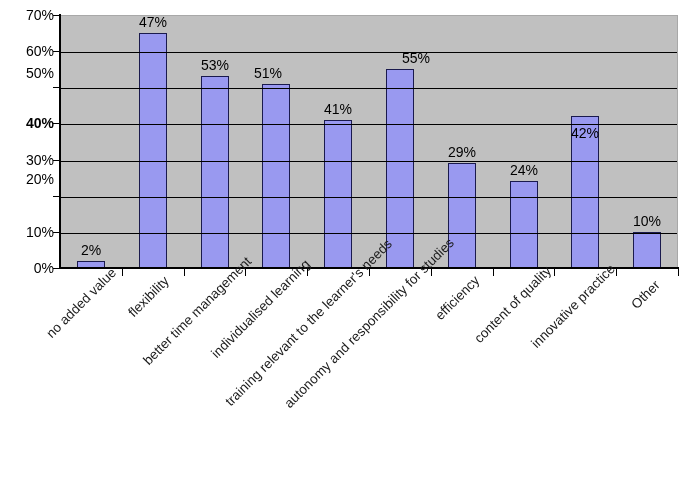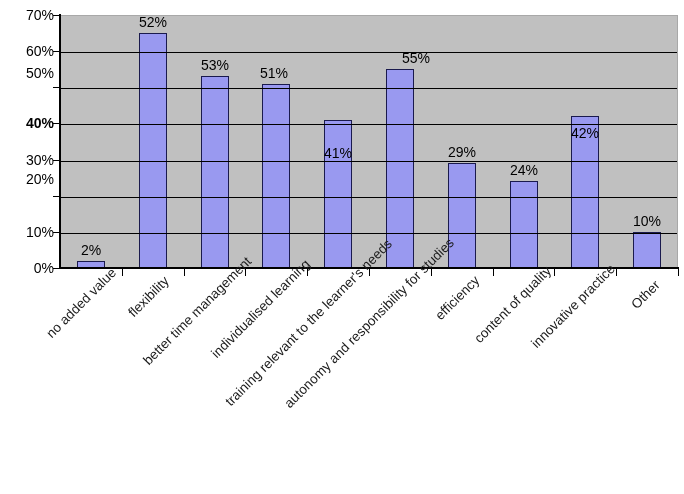--- a/index.html
+++ b/index.html
@@ -155,27 +155,27 @@
       <div class="y-tick-label" style="top: 58px; padding-left: 20px;">50%</div>
       <div class="y-tick-label" style="top: 36.1429px;">60%</div>
       <div class="y-tick-label" style="top: 0px;">70%</div>
     </div>
 
   <div class="plot-area">
     <div class="bars-layer">
         <div class="bar" style="left: 17px; width: 28px; height: 7px; background: rgb(153, 153, 240); border-color: rgb(26, 26, 77);"></div>
         <div class="bar-value" style="left: 1px; width: 60px; top: 227px;">2%</div>
         <div class="bar" style="left: 79px; width: 28px; height: 235px; background: rgb(153, 153, 240); border-color: rgb(26, 26, 77);"></div>
-        <div class="bar-value" style="left: 63px; width: 60px; top: -1px;">52%</div>
+        <div class="bar-value" style="left: 63px; width: 60px; top: -1px;">47%</div>
         <div class="bar" style="left: 141px; width: 28px; height: 192px; background: rgb(153, 153, 240); border-color: rgb(26, 26, 77);"></div>
         <div class="bar-value" style="left: 125px; width: 60px; top: 42px;">53%</div>
         <div class="bar" style="left: 202px; width: 28px; height: 184px; background: rgb(153, 153, 240); border-color: rgb(26, 26, 77);"></div>
-        <div class="bar-value" style="left: 184px; width: 60px; top: 50px;">51%</div>
+        <div class="bar-value" style="left: 178px; width: 60px; top: 50px;">51%</div>
         <div class="bar" style="left: 264px; width: 28px; height: 148px; background: rgb(153, 153, 240); border-color: rgb(26, 26, 77);"></div>
-        <div class="bar-value" style="left: 248px; width: 60px; top: 86px; margin-top: 44px;">41%</div>
+        <div class="bar-value" style="left: 248px; width: 60px; top: 86px;">41%</div>
         <div class="bar" style="left: 326px; width: 28px; height: 199px; background: rgb(153, 153, 240); border-color: rgb(26, 26, 77);"></div>
         <div class="bar-value" style="left: 310px; width: 60px; top: 35px; text-align: right;">55%</div>
         <div class="bar" style="left: 388px; width: 28px; height: 105px; background: rgb(153, 153, 240); border-color: rgb(26, 26, 77);"></div>
         <div class="bar-value" style="left: 372px; width: 60px; top: 129px;">29%</div>
         <div class="bar" style="left: 450px; width: 28px; height: 87px; background: rgb(153, 153, 240); border-color: rgb(26, 26, 77);"></div>
         <div class="bar-value" style="left: 434px; width: 60px; top: 147px;">24%</div>
         <div class="bar" style="left: 511px; width: 28px; height: 152px; background: rgb(153, 153, 240); border-color: rgb(26, 26, 77);"></div>
         <div class="bar-value" style="left: 495px; width: 60px; top: 82px; margin-top: 28px;">42%</div>
         <div class="bar" style="left: 573px; width: 28px; height: 36px; background: rgb(153, 153, 240); border-color: rgb(26, 26, 77);"></div>
         <div class="bar-value" style="left: 557px; width: 60px; top: 198px;">10%</div>

